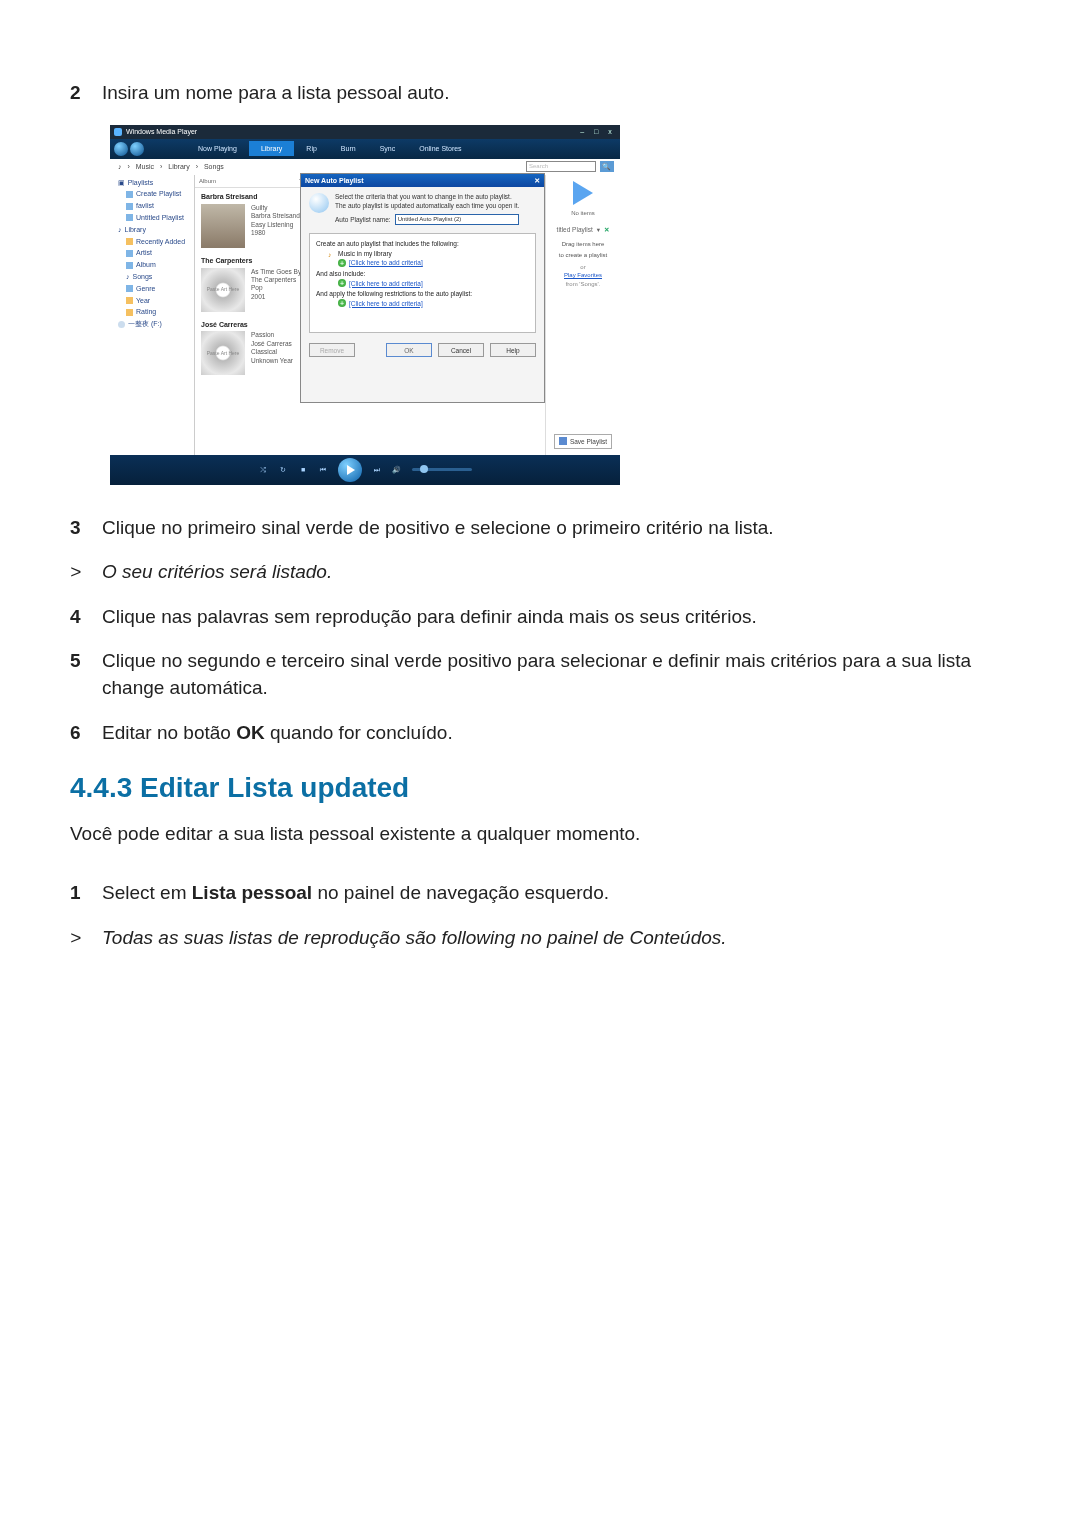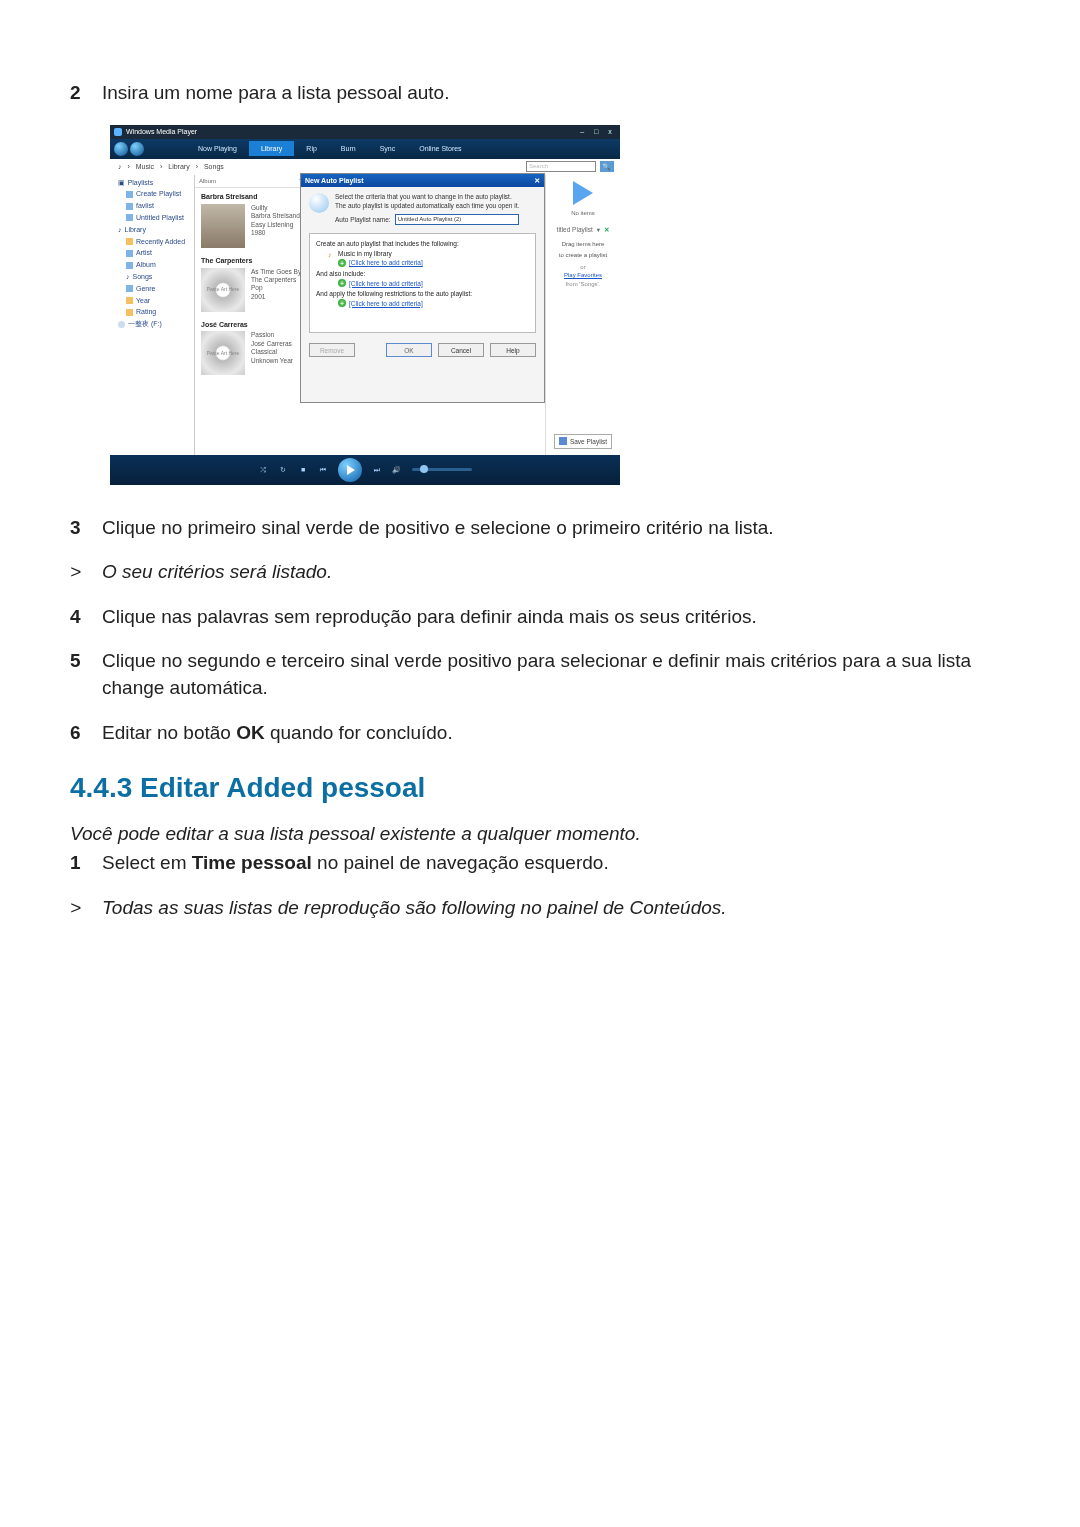--- a/index.html
+++ b/index.html
@@ -12,21 +12,21 @@
     color: #222;
     line-height: 1.4;
   }
   .step-row { display: flex; margin-bottom: 18px; }
   .step-num { font-weight: bold; width: 32px; flex-shrink: 0; }
   .step-text { flex: 1; }
   .result-row { display: flex; margin-bottom: 18px; font-style: italic; }
   .result-gt { width: 32px; flex-shrink: 0; }
   .result-text { flex: 1; }
   .section-heading { color: #0b6fa4; font-weight: bold; font-size: 28px; margin: 22px 0 14px 0; }
-  .intro-text { margin-bottom: 2px; font-style: italic; }
+  .intro-text { margin-bottom: 32px; }
 
   
   .screenshot {
     width: 510px;
     height: 360px;
     margin: 10px 0 30px 40px;
     background: #000;
     position: relative;
     font-size: 7px;
     color: #fff;
@@ -432,27 +432,27 @@
   <div class="step-text">Clique no segundo e terceiro sinal verde positivo para selecionar e definir mais critérios para a sua lista change automática.</div>
 </div>
 <div class="step-row">
   <div class="step-num">6</div>
   <div class="step-text">
     <span>Editar no botão </span><b>OK</b><span> quando for concluído.</span>
   </div>
 </div>
 
 <div class="section-heading">
-  <span>4.4.3</span> <span>Editar Added pessoal</span>
+  <span>4.4.3</span> <span>Editar Lista updated</span>
 </div>
 
 <div class="intro-text">Você pode editar a sua lista pessoal existente a qualquer momento.</div>
 
 <div class="step-row">
   <div class="step-num">1</div>
   <div class="step-text">
-    <span>Select em </span><b>Time pessoal</b><span> no painel de navegação esquerdo.</span>
+    <span>Select em </span><b>Lista pessoal</b><span> no painel de navegação esquerdo.</span>
   </div>
 </div>
 <div class="result-row">
   <div class="result-gt">&gt;</div>
   <div class="result-text">Todas as suas listas de reprodução são following no painel de Conteúdos.</div>
 </div>
 
 </body></html>

